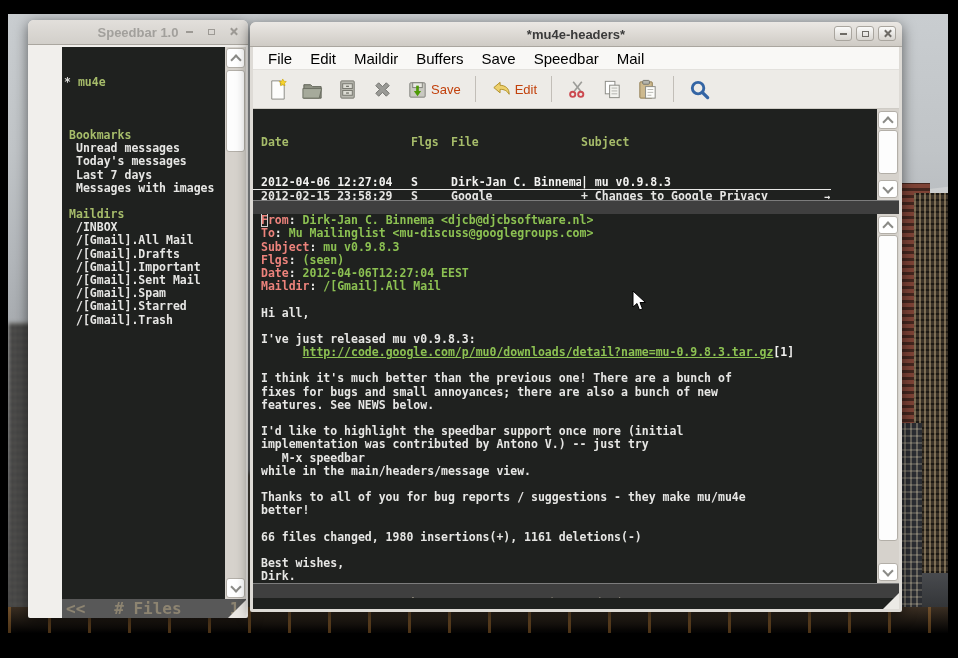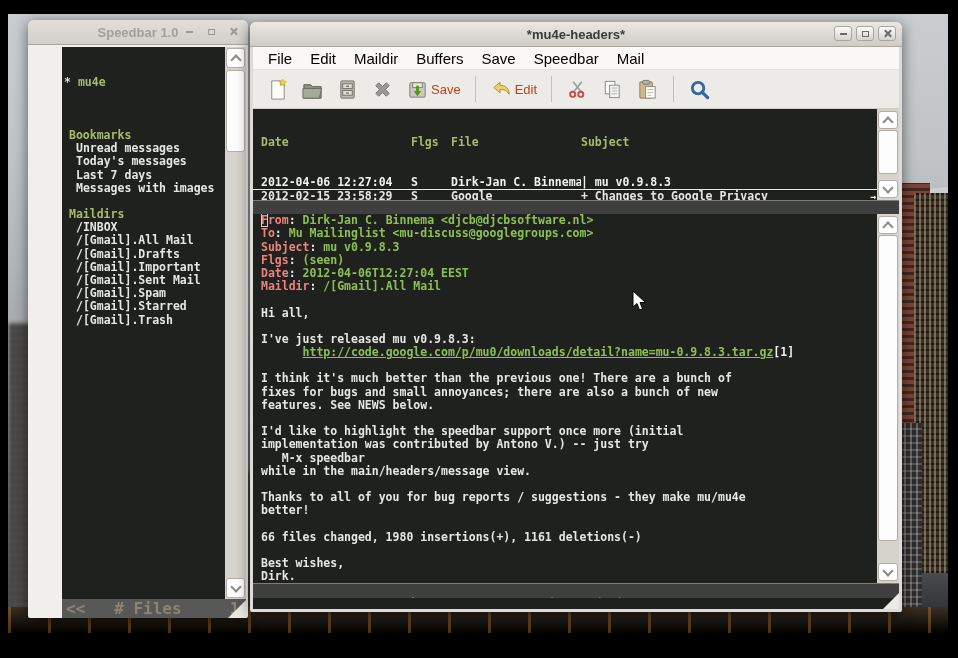--- a/index.html
+++ b/index.html
@@ -59,21 +59,21 @@
   #emacs{left:250px;top:22px;width:652px;height:590px;background:#dedbd6;}
   .em-body{position:absolute;top:25px;left:0;right:0;bottom:0;padding:0 3px 3px 3px;box-sizing:border-box;display:flex;flex-direction:column;}
   .menubar{height:22px;background:#f9f8f6;display:flex;align-items:center;padding-left:6px;border-bottom:1px solid #e3e1dd;}
   .menu-item{font-family:"Liberation Sans",sans-serif;font-size:15px;color:#000000;padding:0 9px;cursor:pointer;}
   .toolbar{height:38px;background:#edebe7;border-bottom:1px solid #cfccc6;display:flex;align-items:center;padding-left:8px;gap:2px;}
   .tb-btn{display:flex;align-items:center;gap:2px;border:none;background:none;padding:2px 5px;border-radius:3px;cursor:pointer;}
   .tb-btn svg{width:23px;height:23px;display:block;}
   .tb-label{font-family:"Liberation Sans",sans-serif;font-size:13px;color:#c2410c;}
   .tb-sep{width:1px;height:26px;background:#c2beb8;margin:0 7px;}
   .em-dark{flex:1;background:#1f211f;display:flex;flex-direction:column;overflow:hidden;position:relative;}
-  .pane{display:flex;}
+  .pane{display:flex;gap:46px;}
   .pane-text{flex:1;overflow:hidden;white-space:pre;color:#e6e6e4;font-size:11.5px;line-height:13.4px;font-weight:600;position:relative;}
   .em-lane{width:22px;flex:none;}
   
   #headersPane{height:91px;}
   .hrow{display:grid;grid-template-columns:150px 40px 130px 1fr;padding-left:8px;position:relative;}
   .hrow .c{overflow:hidden;}
   .hcols{color:#a6bc6a;font-weight:700;}
   .hrow.current{color:#f2f2f0;font-weight:700;border-bottom:1px solid #e8e8e6;}
   .trunc{position:absolute;right:1px;top:0;color:#e8e8e6;font-size:10px;}
   

